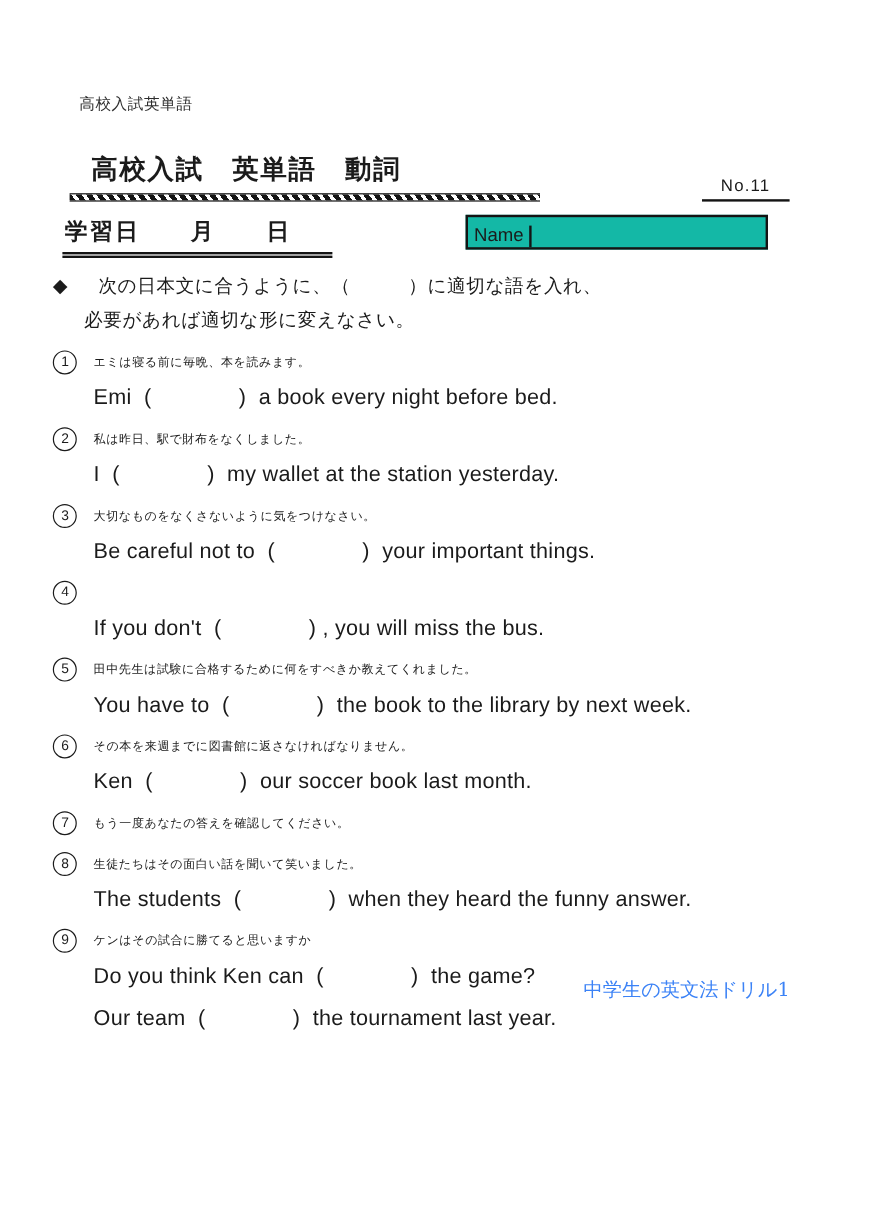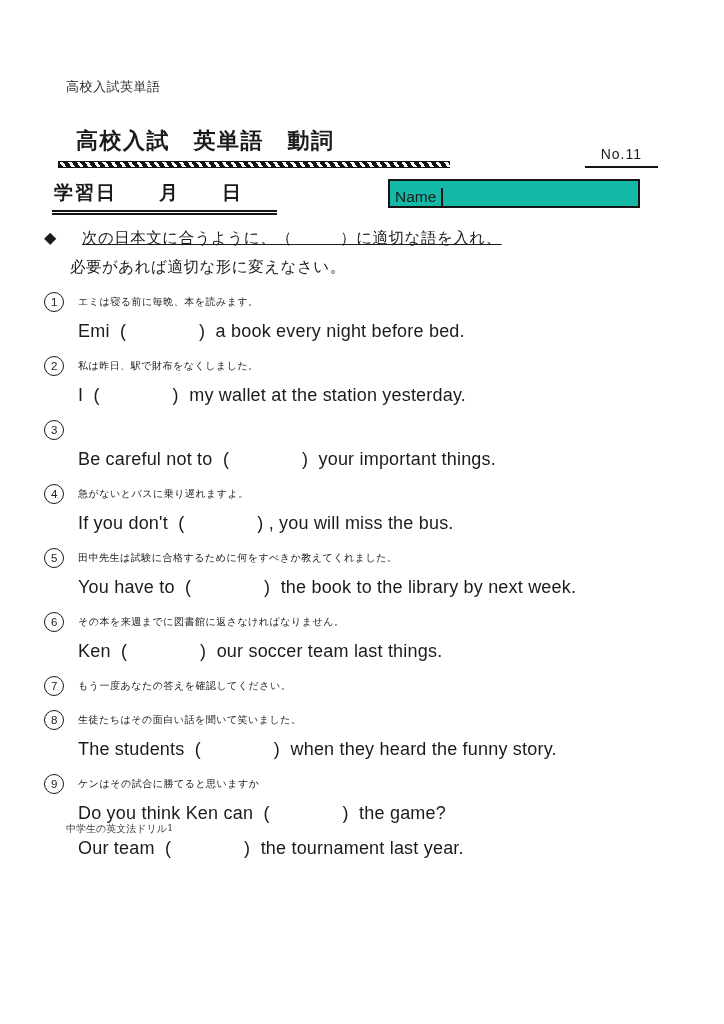--- a/index.html
+++ b/index.html
@@ -70,41 +70,41 @@
     display:flex; align-items:center;
     padding:0 5px; font-size:15.5px;
     border-right:2px solid #141414;
     white-space:pre;
   }
   .name-value { flex:1; }
   
   .instruction { margin-top:13px; font-size:15.5px; }
   .inst-line1 { display:flex; align-items:baseline; }
   .inst-marker { width:38px; font-size:16px; flex:0 0 auto; }
-  .inst-text { letter-spacing:0.5px; white-space:pre;text-decoration:underline; }
+  .inst-text { letter-spacing:0.5px; white-space:pre; }
   .inst-line2 { margin-left:26px; margin-top:8px; letter-spacing:0.5px; white-space:pre; }
   
   .q { margin-top:14px; }
   .q:first-of-type { margin-top:12px; }
   .q-jp-row { display:flex; align-items:center; }
   .q-num {
     width:20px; height:20px; flex:0 0 auto;
     border:1.3px solid #1b1b1b; border-radius:50%;
     display:flex; align-items:center; justify-content:center;
     font-size:11.5px; margin-right:14px;
     letter-spacing:-0.5px;
   }
   .q-jp { font-size:10px; letter-spacing:0.5px; white-space:pre; }
   .q-en { margin:9px 0 0 34px; font-size:18px; white-space:pre; letter-spacing:0.2px; }
   
   .doc-footer {
     position:absolute; left:66px; right:66px; bottom:43px;
-    display:flex; justify-content:flex-start;
+    display:flex; justify-content:flex-end;
     font-family:"DejaVu Serif","Liberation Serif",serif;
-    font-size:10px; color:#404040;
+    font-size:16px; color:#3b82f6;
   }
 </style>
 </head>
 <body>
 
 <div class="page">
 
   <div class="doc-header">
     <span>高校入試英単語</span>
   </div>
@@ -145,61 +145,61 @@
     <div class="q-jp-row">
       <span class="q-num">2</span>
       <span class="q-jp">私は昨日、駅で財布をなくしました。</span>
     </div>
     <div class="q-en">I  (              )  my wallet at the station yesterday.</div>
   </div>
 
   <div class="q">
     <div class="q-jp-row">
       <span class="q-num">3</span>
+      <span class="q-jp">大切なものをなくさないように気をつけなさい。</span>
     </div>
     <div class="q-en">Be careful not to  (              )  your important things.</div>
   </div>
 
   <div class="q">
     <div class="q-jp-row">
       <span class="q-num">4</span>
-      <span class="q-jp">急がないとバスに乗り遅れますよ。</span>
     </div>
     <div class="q-en">If you don't  (              ) , you will miss the bus.</div>
   </div>
 
   <div class="q">
     <div class="q-jp-row">
       <span class="q-num">5</span>
       <span class="q-jp">田中先生は試験に合格するために何をすべきか教えてくれました。</span>
     </div>
     <div class="q-en">You have to  (              )  the book to the library by next week.</div>
   </div>
 
   <div class="q">
     <div class="q-jp-row">
       <span class="q-num">6</span>
       <span class="q-jp">その本を来週までに図書館に返さなければなりません。</span>
     </div>
-    <div class="q-en">Ken  (              )  our soccer team last things.</div>
+    <div class="q-en">Ken  (              )  our soccer book last month.</div>
   </div>
 
   <div class="q">
     <div class="q-jp-row">
       <span class="q-num">7</span>
       <span class="q-jp">もう一度あなたの答えを確認してください。</span>
     </div>
   </div>
 
   <div class="q">
     <div class="q-jp-row">
       <span class="q-num">8</span>
       <span class="q-jp">生徒たちはその面白い話を聞いて笑いました。</span>
     </div>
-    <div class="q-en">The students  (              )  when they heard the funny story.</div>
+    <div class="q-en">The students  (              )  when they heard the funny answer.</div>
   </div>
 
   <div class="q">
     <div class="q-jp-row">
       <span class="q-num">9</span>
       <span class="q-jp">ケンはその試合に勝てると思いますか</span>
     </div>
     <div class="q-en">Do you think Ken can  (              )  the game?</div>
   </div>
 

